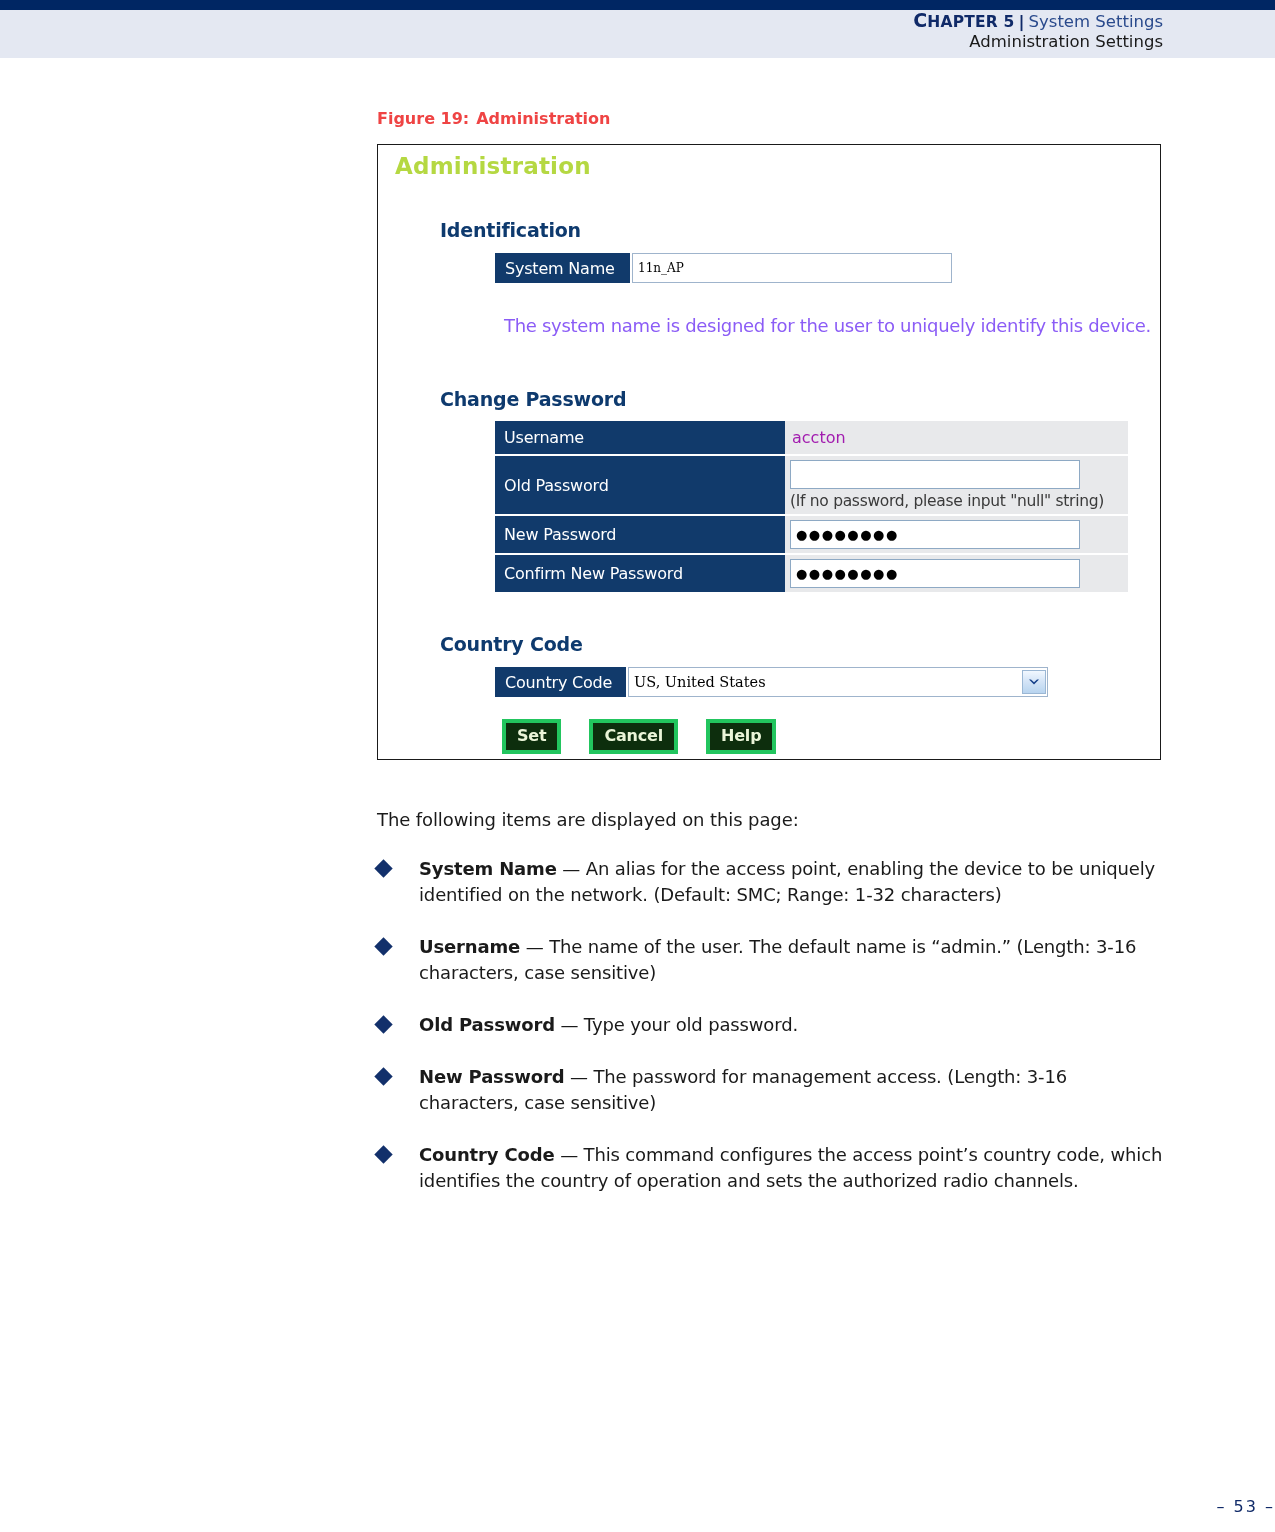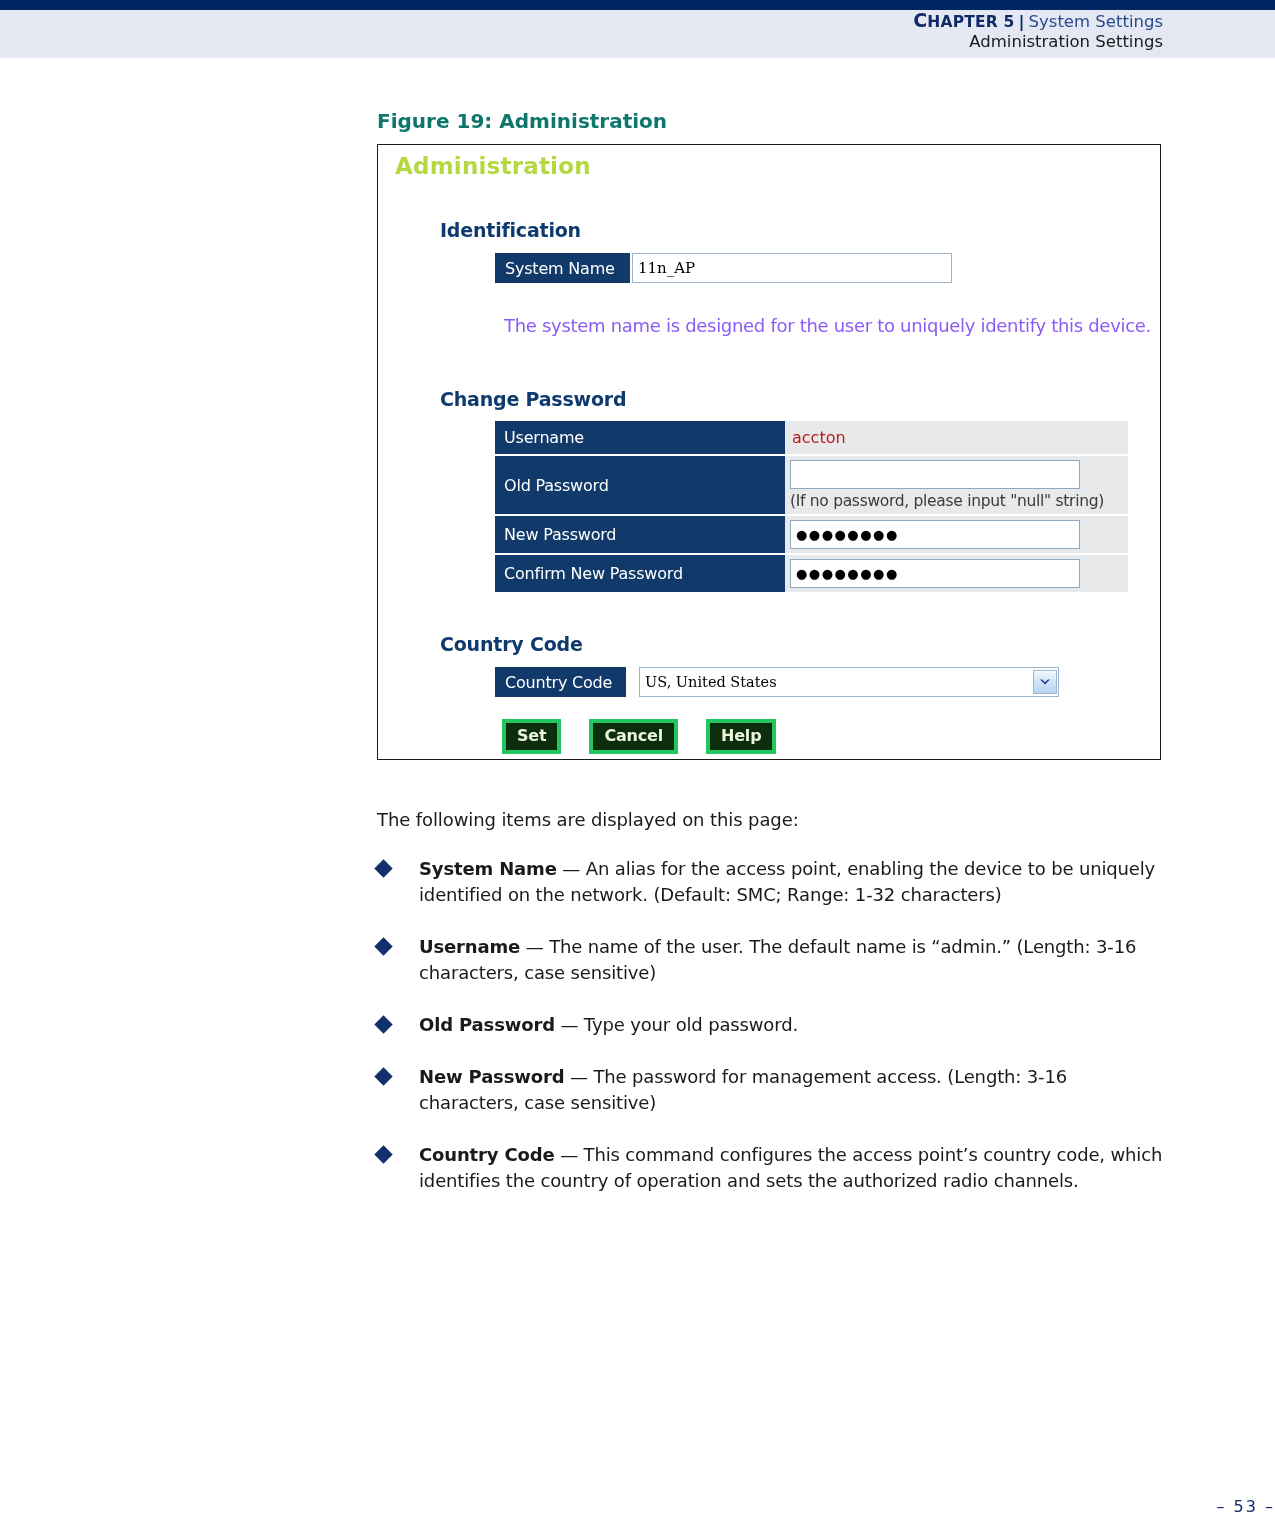--- a/index.html
+++ b/index.html
@@ -62,23 +62,23 @@
     top: 32px;
     font-size: 16.5px;
     color: #1a1a1a;
   }
 
   
   #figure-caption {
     position: absolute;
     left: 377px;
     top: 109px;
-    font-size: 20px;
-    font-weight: bold;
-    color: #0f766e;
+    font-size: 16px;
+    font-weight: bold;
+    color: #ef4444;
     white-space: nowrap;
   }
   #figure-caption .fig-label { margin-right: 7px; }
 
   
   #figure-box {
     position: absolute;
     left: 377px;
     top: 144px;
     width: 784px;
@@ -135,21 +135,21 @@
     width: 135px;
     height: 30px;
   }
   #sysname-input {
     width: 320px;
     height: 30px;
     border: 1px solid #9fb4cc;
     background: #ffffff;
     box-sizing: border-box;
     font-family: "DejaVu Serif", serif;
-    font-size: 15px;
+    font-size: 12px;
     color: #000000;
     padding: 0 5px;
     display: flex;
     align-items: center;
     margin-left: 2px;
   }
 
   #sysname-help {
     position: absolute;
     left: 126px;
@@ -183,21 +183,21 @@
     border-bottom: 2px solid #ffffff;
     letter-spacing: -0.2px;
   }
   .pw-value-cell {
     background: #e8e9eb;
     padding: 4px 5px !important;
     border-bottom: 2px solid #ffffff;
   }
   .pw-static-text {
     font-size: 16px;
-    color: #b91c1c;
+    color: #a21caf;
     padding: 3px 2px;
     font-family: "DejaVu Sans", sans-serif;
   }
   .pw-input {
     width: 290px;
     height: 29px;
     background: #ffffff;
     border: 1px solid #8ea9c4;
     box-sizing: border-box;
     display: flex;
@@ -231,21 +231,21 @@
   #country-select {
     width: 420px;
     height: 30px;
     border: 1px solid #9fb4cc;
     background: #ffffff;
     box-sizing: border-box;
     display: flex;
     align-items: center;
     justify-content: space-between;
     padding: 0 1px 0 5px;
-    margin-left: 13px;
+    margin-left: 2px;
     position: relative;
   }
   #country-select-value {
     font-family: "DejaVu Serif", serif;
     font-size: 14.5px;
     color: #000000;
   }
   #country-select-arrow {
     width: 24px;
     height: 24px;

